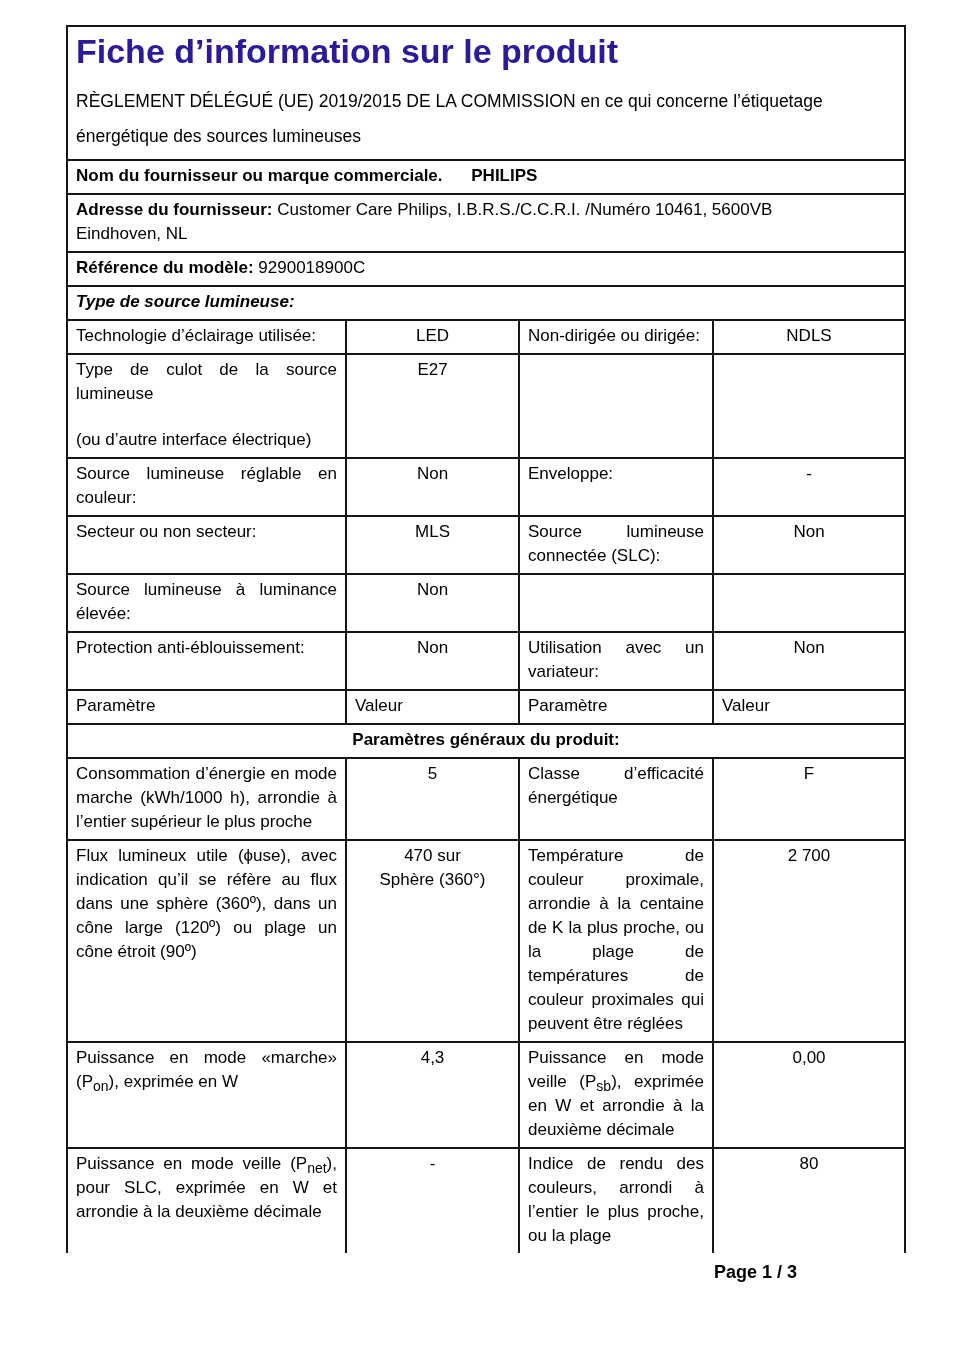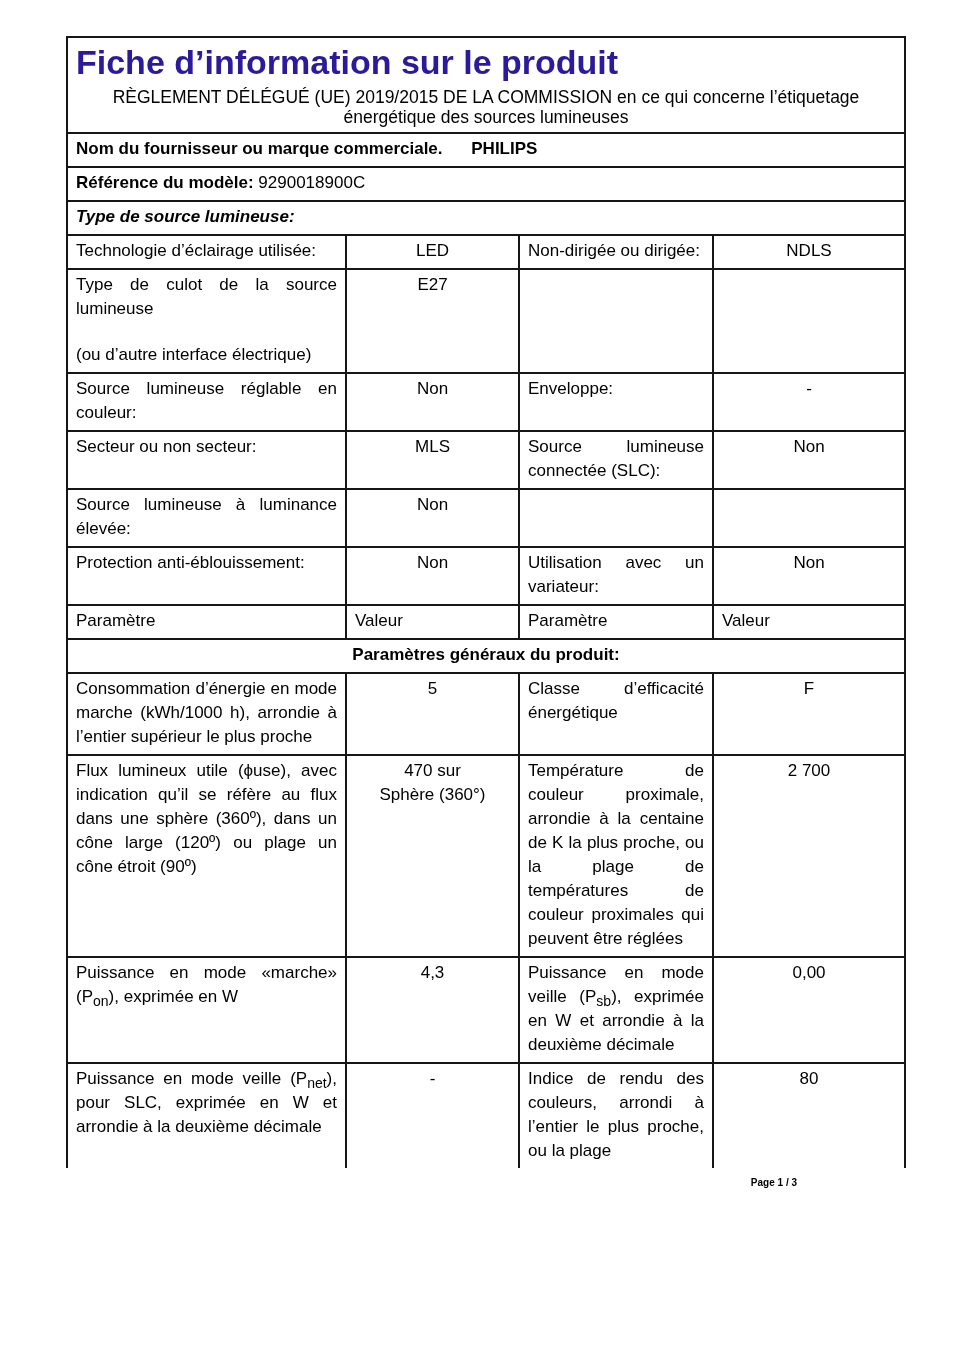--- a/index.html
+++ b/index.html
@@ -12,21 +12,21 @@
   .canvas {
     position: relative;
     width: 970px;
     height: 1372px;
     background: #ffffff;
     overflow: hidden;
   }
   .page {
     position: absolute;
     left: 66px;
-    top: 36px;
+    top: 25px;
     width: 733px;
   }
   table.doc {
     border-collapse: collapse;
     table-layout: fixed;
     width: 838px;
   }
   table.doc td {
     border: 2px solid #161616;
     vertical-align: top;
@@ -37,25 +37,24 @@
   
   td.title-cell { padding: 8px 12px 12px 12px; }
   .doc-title {
     margin: 0;
     font-size: 34px;
     line-height: 42px;
     font-weight: bold;
     letter-spacing: 0px;
   }
   .doc-subtitle {
-    margin: 4px 0 0 0;
+    margin: 12px 0 0 0;
     font-size: 17.5px;
-    line-height: 20px;
+    line-height: 35px;
     font-weight: normal;
-    text-align: center;
   }
   
   td.kv-cell { padding: 6px 8px 8px 8px; }
   .kv-label { font-weight: bold; }
   .kv-value { white-space: pre-line; }
   .kv-value.bold { font-weight: bold; margin-left: 24px; }
   
   td.section-left {
     font-weight: bold;
     padding: 4px 8px 5px 8px;
@@ -70,21 +69,21 @@
   td.label-cell { text-align: justify; }
   td.value-cell { text-align: center; white-space: pre-line; }
   td.colhdr-cell { padding: 1px 8px 3px 8px; }
   .para + .para { margin-top: 22px; }
   sub { font-size: 14px; line-height: 0; }
   
   tr.cut-row td { border-bottom: none; }
   .page-footer {
     margin-top: 9px;
     text-align: right;
-    font-size: 10px;
+    font-size: 18px;
     font-weight: bold;
     padding-right: 2px;
   }
 </style>
 </head>
 <body>
 
 <div class="canvas">
   <div class="page">
 
@@ -104,20 +103,27 @@
           </td>
         </tr>
 
         <tr>
           <td colspan="4" class="kv-cell">
             <span class="kv-label">Nom du fournisseur ou marque commerciale.</span>
             <span class="kv-value bold">PHILIPS</span>
           </td>
         </tr>
 
+        <tr>
+          <td colspan="4" class="kv-cell">
+            <span class="kv-label">Adresse du fournisseur:</span>
+            <span class="kv-value">Customer Care Philips, I.B.R.S./C.C.R.I. /Numéro 10461, 5600VB
+Eindhoven, NL</span>
+          </td>
+        </tr>
 
         <tr>
           <td colspan="4" class="kv-cell">
             <span class="kv-label">Référence du modèle:</span>
             <span class="kv-value">9290018900C</span>
           </td>
         </tr>
 
         <tr>
           <td colspan="4" class="section-left">Type de source lumineuse:</td>

